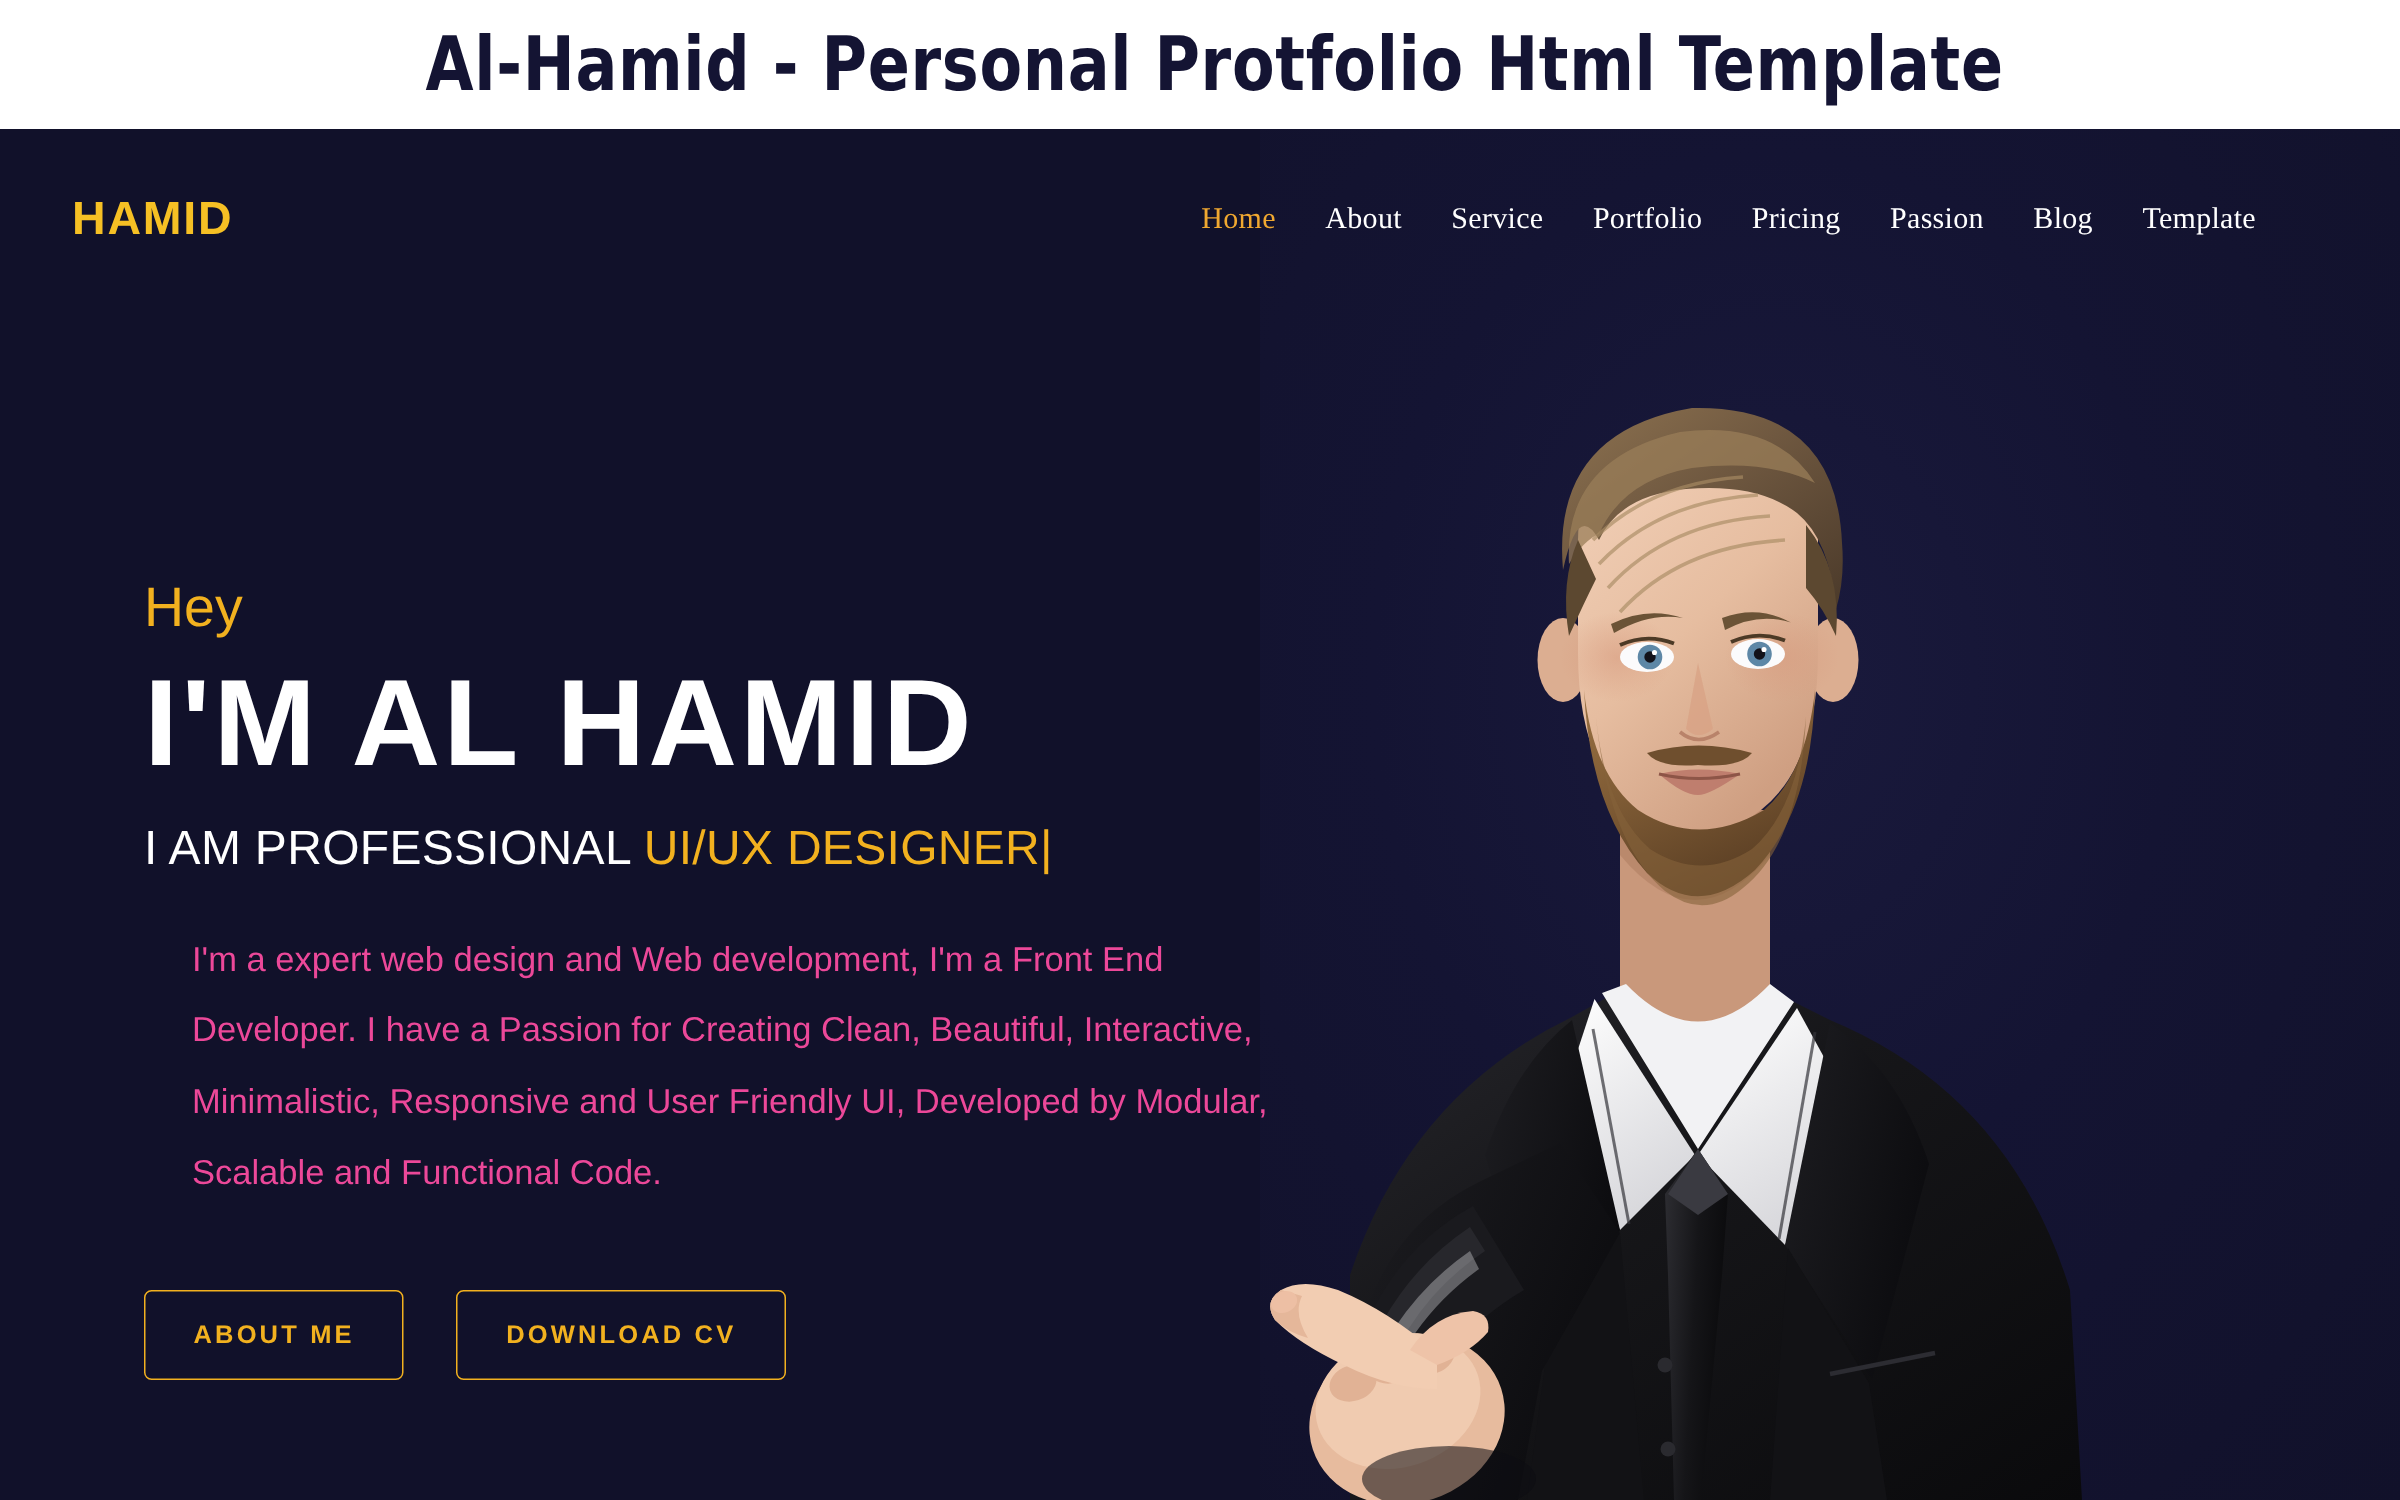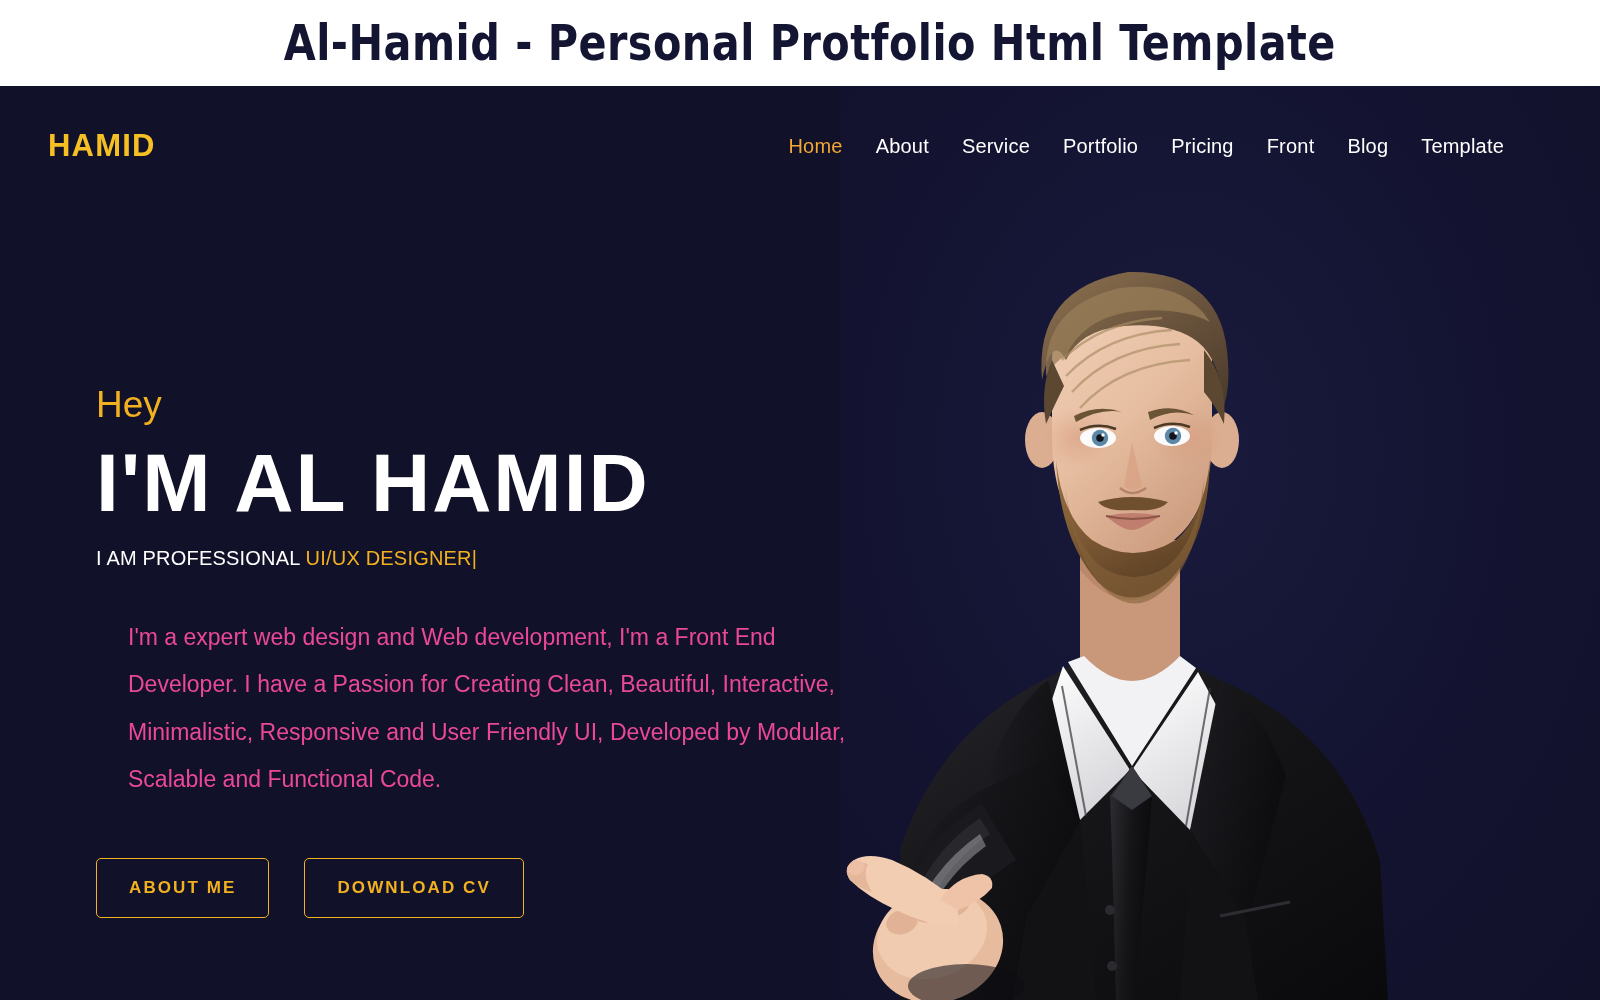--- a/index.html
+++ b/index.html
@@ -58,20 +58,21 @@
     display:flex; align-items:center;
     gap:33px;
     list-style:none;
   }
   .nav-link {
     font-size:20px;
     color:#ffffff;
     text-decoration:none;
     letter-spacing:0.2px;
     cursor:pointer;
+    font-family:Liberation Serif, serif;
   }
   .nav-link.active { color:#f0a830; }
 
   
   .hero-copy {
     position:absolute;
     left:96px; top:300px;
     width:790px;
     z-index:10;
   }
@@ -85,25 +86,25 @@
   .hero-name {
     font-size:82px;
     font-weight:700;
     color:#ffffff;
     line-height:1.02;
     letter-spacing:2px;
     margin-bottom:22px;
     white-space:nowrap;
   }
   .hero-role {
-    font-size:20px;
+    font-size:32px;
     color:#ffffff;
     font-weight:400;
     letter-spacing:0.2px;
-    margin-bottom:44px;
+    margin-bottom:32px;
   }
   .hero-role .typed { color:#f2b11f; }
   .hero-role .caret { color:#f2b11f; }
   .hero-desc {
     font-size:23px;
     line-height:2.07;
     color:#ec4899;
     max-width:755px;
     margin-bottom:54px;
     margin-left:32px;
@@ -295,21 +296,21 @@
   </div>
 
   <nav class="navbar">
     <div class="logo">HAMID</div>
     <ul class="nav-links">
       <li><a class="nav-link active" href="#">Home</a></li>
       <li><a class="nav-link" href="#">About</a></li>
       <li><a class="nav-link" href="#">Service</a></li>
       <li><a class="nav-link" href="#">Portfolio</a></li>
       <li><a class="nav-link" href="#">Pricing</a></li>
-      <li><a class="nav-link" href="#">Front</a></li>
+      <li><a class="nav-link" href="#">Passion</a></li>
       <li><a class="nav-link" href="#">Blog</a></li>
       <li><a class="nav-link" href="#">Template</a></li>
     </ul>
   </nav>
 
   <div class="hero-copy">
     <div class="hey">Hey</div>
     <h1 class="hero-name">I'M AL HAMID</h1>
     <div class="hero-role">
       <span>I AM PROFESSIONAL </span><span class="typed">UI/UX DESIGNER</span><span class="caret">|</span>

